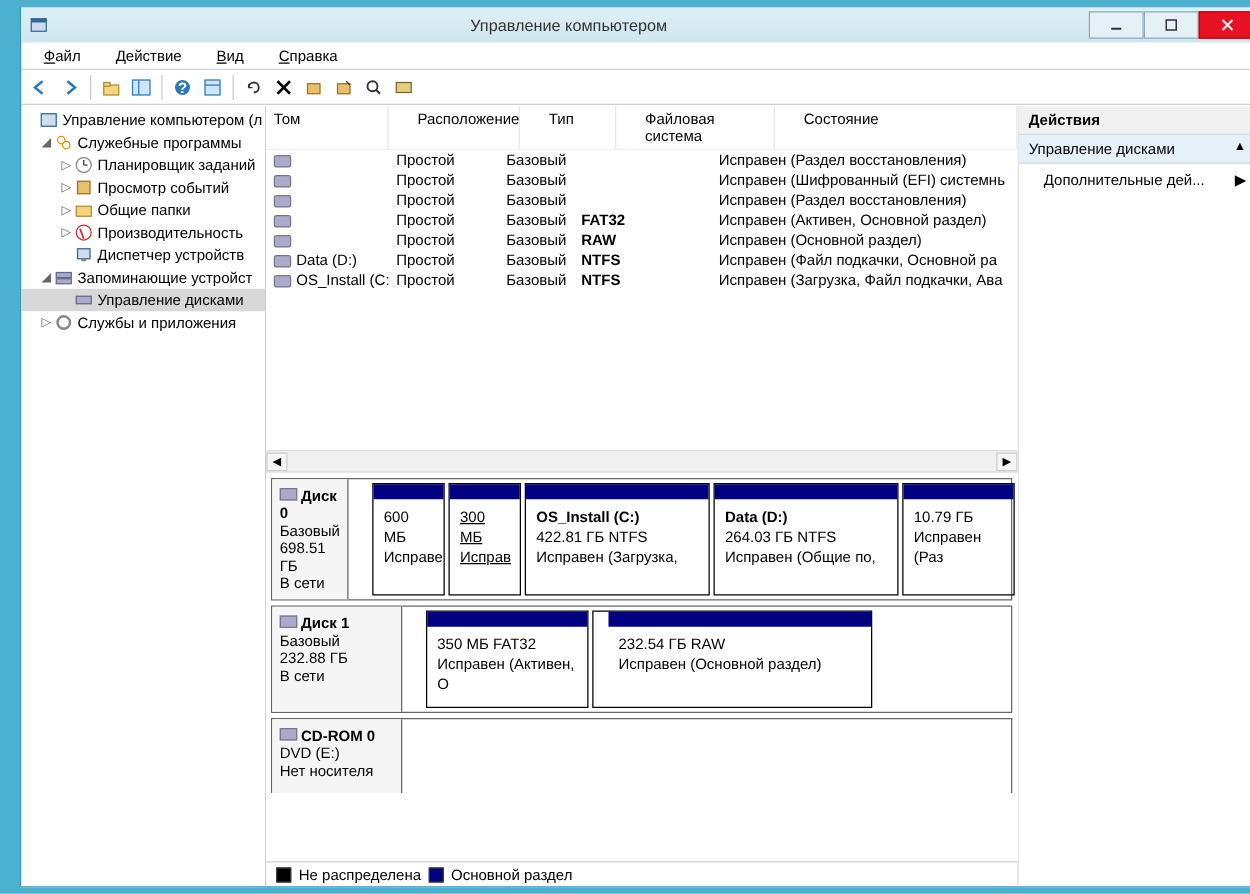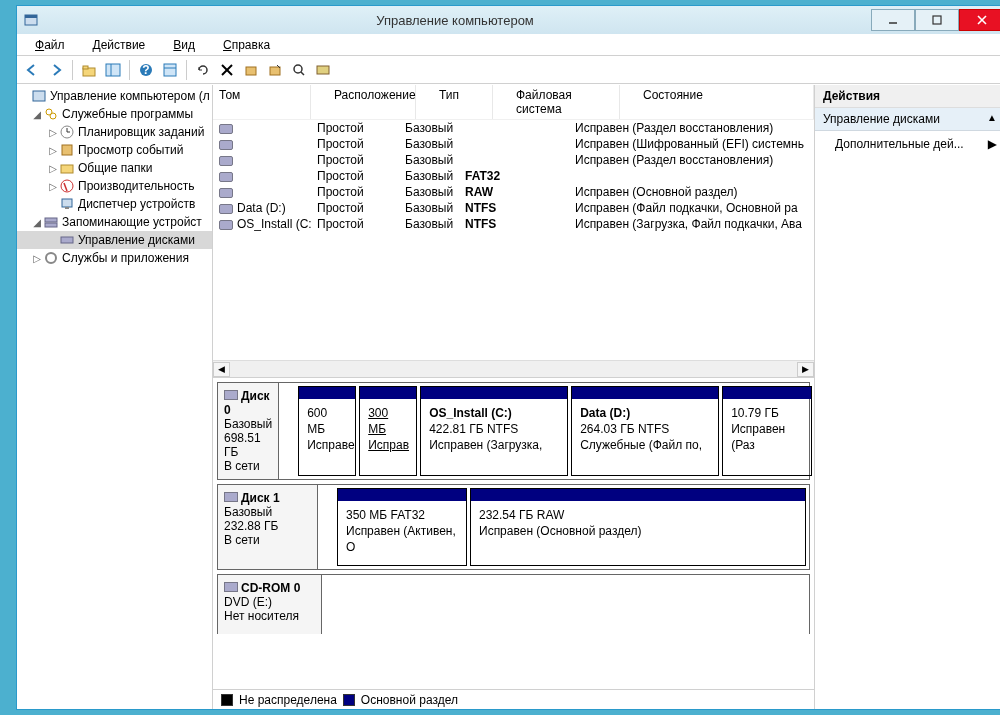--- a/index.html
+++ b/index.html
@@ -298,20 +298,21 @@
               <div class="cell col-lay">Простой</div>
               <div class="cell col-typ">Базовый</div>
               <div class="cell col-fs"></div>
               <div class="cell col-st">Исправен (Раздел восстановления)</div>
             </div>
             <div class="vol-row">
               <div class="cell col-vol"><span class="diskicon"></span></div>
               <div class="cell col-lay">Простой</div>
               <div class="cell col-typ">Базовый</div>
               <div class="cell col-fs">FAT32</div>
+              <div class="cell col-st">Исправен (Активен, Основной раздел)</div>
             </div>
             <div class="vol-row">
               <div class="cell col-vol"><span class="diskicon"></span></div>
               <div class="cell col-lay">Простой</div>
               <div class="cell col-typ">Базовый</div>
               <div class="cell col-fs">RAW</div>
               <div class="cell col-st">Исправен (Основной раздел)</div>
             </div>
             <div class="vol-row">
               <div class="cell col-vol"><span class="diskicon"></span>Data (D:)</div>
@@ -364,21 +365,21 @@
                   <div class="pname">OS_Install  (C:)</div>
                   <div>422.81 ГБ NTFS</div>
                   <div>Исправен (Загрузка,</div>
                 </div>
               </div>
               <div class="part" style="width: 148px;">
                 <div class="part-hdr"></div>
                 <div class="part-body">
                   <div class="pname">Data  (D:)</div>
                   <div>264.03 ГБ NTFS</div>
-                  <div>Служебные (Файл по,</div>
+                  <div>Исправен (Общие по,</div>
                 </div>
               </div>
               <div class="part" style="width: 90px;">
                 <div class="part-hdr"></div>
                 <div class="part-body">
                   <div>10.79 ГБ</div>
                   <div>Исправен (Раз</div>
                 </div>
               </div>
             </div>
@@ -391,21 +392,21 @@
               <div>В сети</div>
             </div>
             <div class="disk-parts">
               <div class="part" style="width: 130px;">
                 <div class="part-hdr"></div>
                 <div class="part-body">
                   <div>350 МБ FAT32</div>
                   <div>Исправен (Активен, О</div>
                 </div>
               </div>
-              <div class="part" style="width: 336px;">
+              <div class="part" style="width: 224px; padding-left: 12px;">
                 <div class="part-hdr"></div>
                 <div class="part-body">
                   <div>232.54 ГБ RAW</div>
                   <div>Исправен (Основной раздел)</div>
                 </div>
               </div>
             </div>
           </div>
           <div class="disk-row" style="min-height: 60px; border-bottom: none; justify-content: flex-end;">
             <div class="disk-info">

